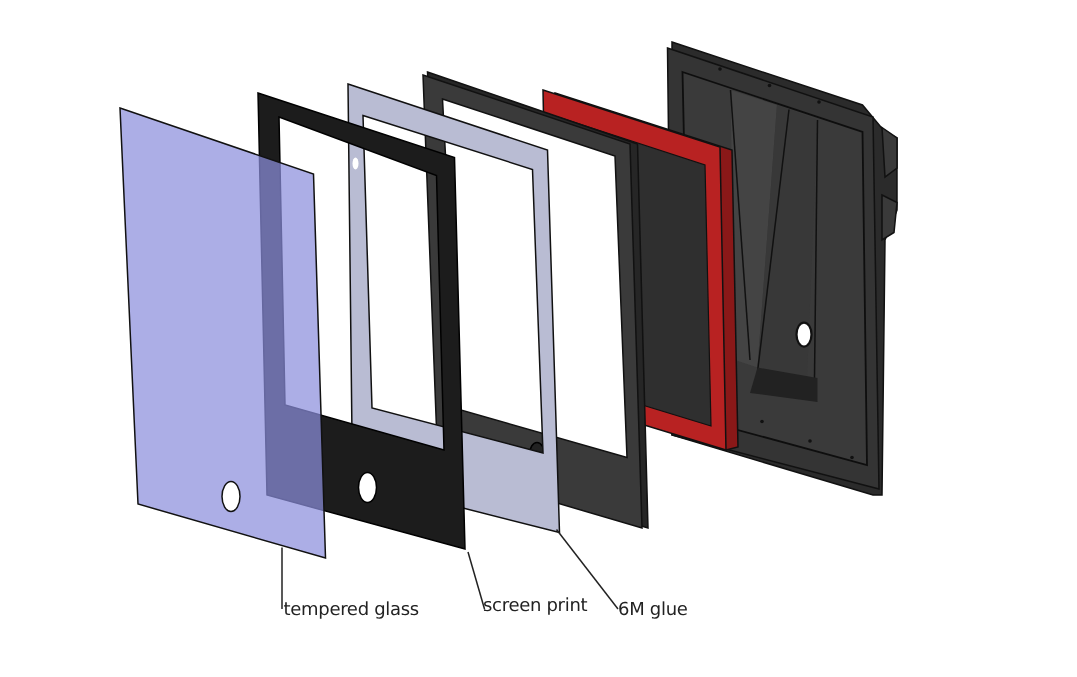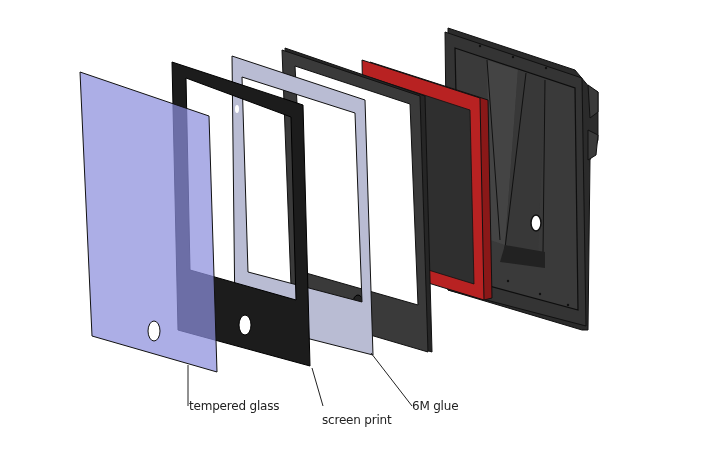--- a/index.html
+++ b/index.html
@@ -63,14 +63,14 @@
   </g>
 
   <g>
     <line x1="188" y1="365" x2="188" y2="406" stroke="#222" stroke-width="1"></line>
     <line x1="312" y1="368" x2="323" y2="406" stroke="#222" stroke-width="1"></line>
     <line x1="371" y1="353" x2="412" y2="406" stroke="#222" stroke-width="1"></line>
   </g>
 </svg>
 
 <div class="label" style="left:189px; top:399px;">tempered glass</div>
-<div class="label" style="left:322px; top:413px;">screen print</div>
+<div class="label" style="left:322px; top:396px;">screen print</div>
 <div class="label" style="left:412px; top:399px;">6M glue</div>
 
 </body></html>

